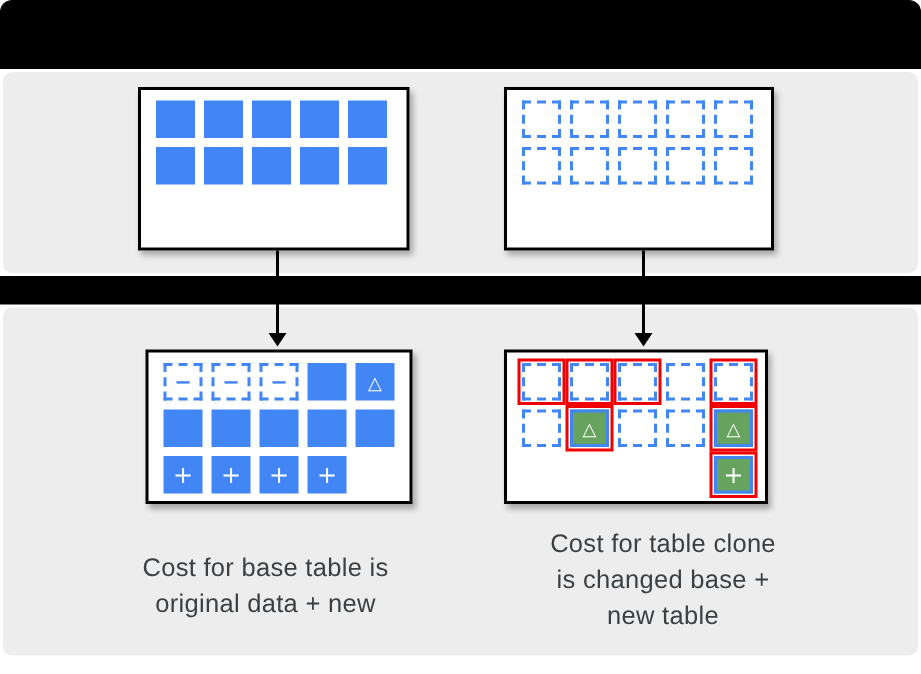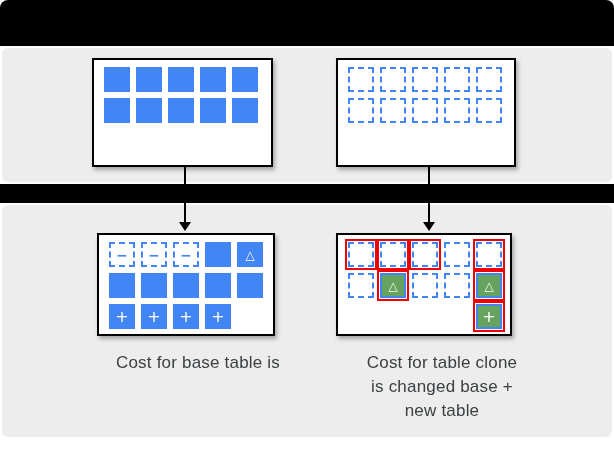--- a/index.html
+++ b/index.html
@@ -48,21 +48,21 @@
     border-left:6px solid transparent; border-right:6px solid transparent;
     border-top:9px solid #000000;
   }
   .line-l { left:184px; } .head-l { left:179px; }
   .line-r { left:428px; } .head-r { left:423px; }
 
   .caption {
     position:absolute; top:351px; text-align:center;
     color:#3c4043; font-size:17px; line-height:24px; letter-spacing:0.2px;
   }
-  .cap-left  { left:88px;  width:220px; }
+  .cap-left  { left:67px;  width:220px;margin-top:16px; }
   .cap-right { left:340px; width:204px; }
 </style>
 </head>
 <body>
 
 <div class="stage">
   <div class="bar bar-top"></div>
   <div class="graysec sec-top"></div>
   <div class="bar bar-mid"></div>
   <div class="graysec sec-bottom"></div>
@@ -169,19 +169,20 @@
         <div class="cell empty"></div>
         <div class="cell empty"></div>
         <div class="cell green-plus">
           <span class="sym">+</span>
         </div>
       </div>
     </div>
 
   <div class="caption cap-left">
     <div>Cost for base table is</div>
+    <div>original data + new</div>
   </div>
   <div class="caption cap-right">
     <div>Cost for table clone</div>
     <div>is changed base +</div>
     <div>new table</div>
   </div>
 </div>
 
 </body></html>

